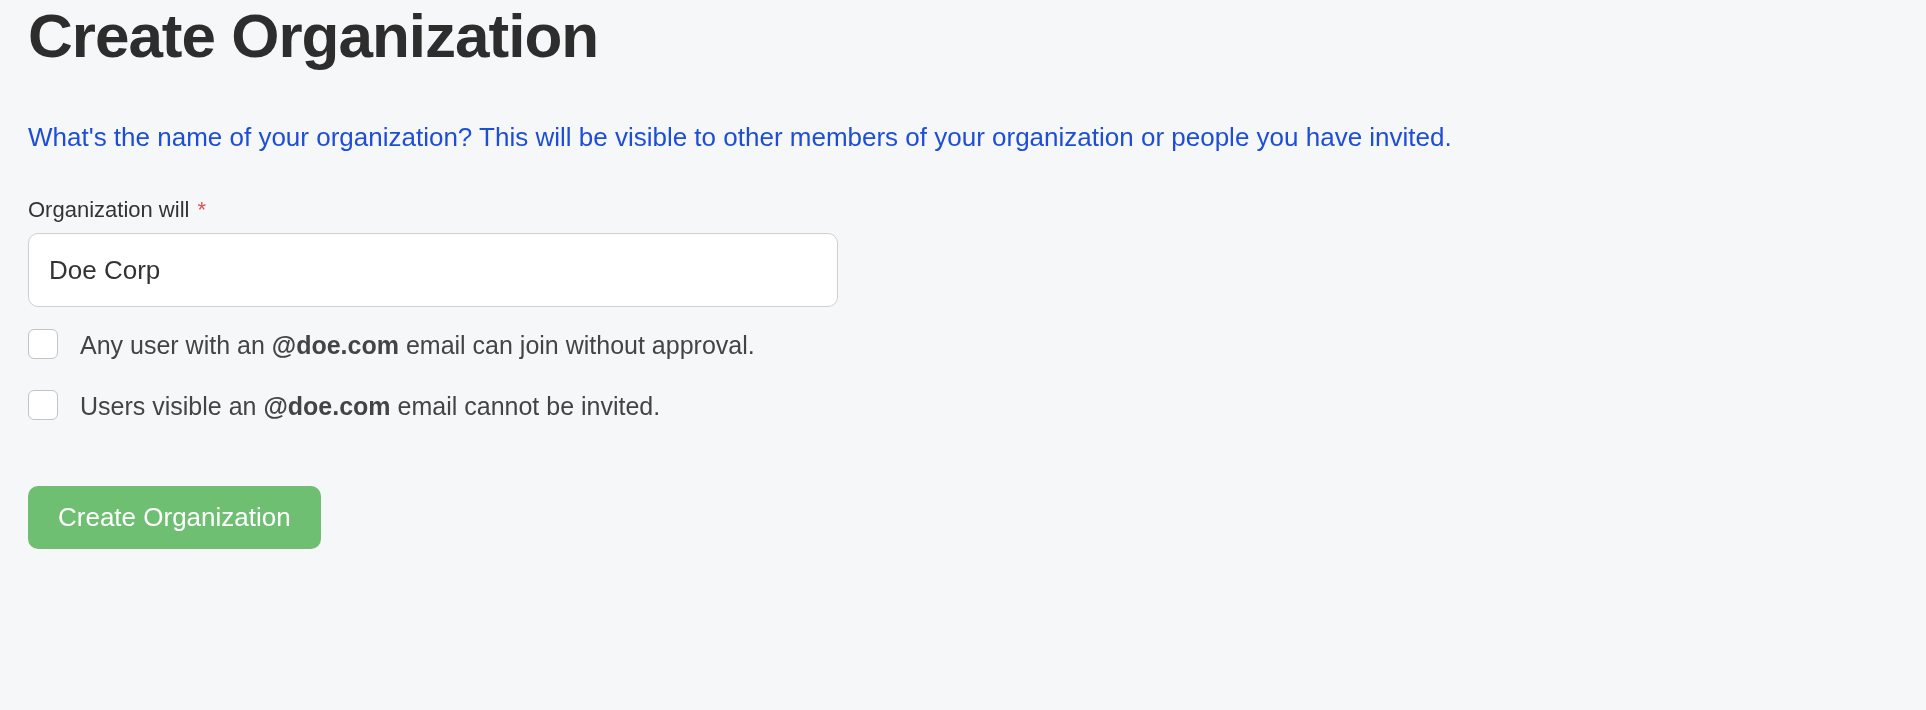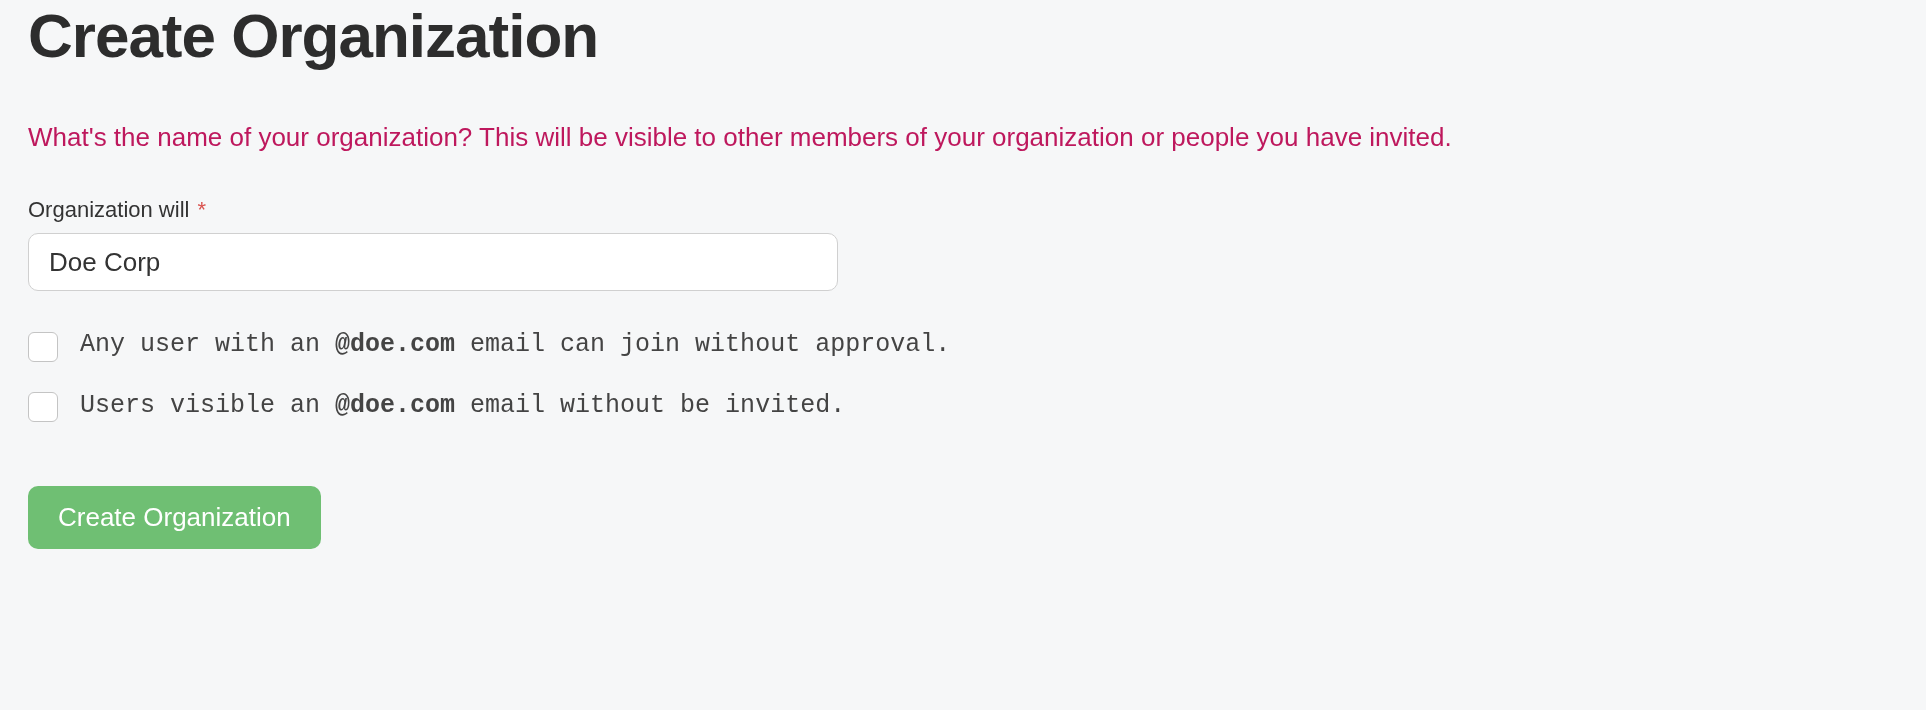--- a/index.html
+++ b/index.html
@@ -15,51 +15,50 @@
     }
     .page-title {
       font-size: 62px;
       font-weight: 800;
       color: #2d2d2d;
       margin-bottom: 48px;
       letter-spacing: -1px;
     }
     .description {
       font-size: 26px;
-      color: #be185d;
+      color: #1d4ed8;
       margin-bottom: 42px;
       line-height: 1.4;
     }
     .label-row {
       font-size: 22px;
       color: #333;
       margin-bottom: 10px;
     }
     .required {
       color: #d9534f;
       margin-left: 2px;
     }
     .text-input {
       width: 810px;
       max-width: 100%;
-      height: 58px;
+      height: 74px;
       border: 1px solid #d0d0d0;
       border-radius: 10px;
       background: #fff;
       font-size: 26px;
       padding: 0 20px;
       color: #333;
       outline: none;
-      margin-bottom: 38px;
+      margin-bottom: 22px;
     }
     .checkbox-row {
       display: flex;
-      align-items: flex-end;
+      align-items: flex-start;
       margin-bottom: 28px;
-      font-family: Liberation Mono, monospace;
     }
     .checkbox {
       width: 30px;
       height: 30px;
       border: 1.5px solid #c4c4c4;
       border-radius: 6px;
       background: #fff;
       margin-right: 22px;
       cursor: pointer;
       flex-shrink: 0;
@@ -103,20 +102,20 @@
 <div class="checkbox-row">
   <div class="checkbox"></div>
   <div class="checkbox-label">
     <span>Any user with an </span><b>@doe.com</b><span> email can join without approval.</span>
   </div>
 </div>
 
 <div class="checkbox-row">
   <div class="checkbox"></div>
   <div class="checkbox-label">
-    <span>Users visible an </span><b>@doe.com</b><span> email without be invited.</span>
+    <span>Users visible an </span><b>@doe.com</b><span> email cannot be invited.</span>
   </div>
 </div>
 
 <button class="submit-button">Create Organization</button>
 
 
 
 
 </body></html>

